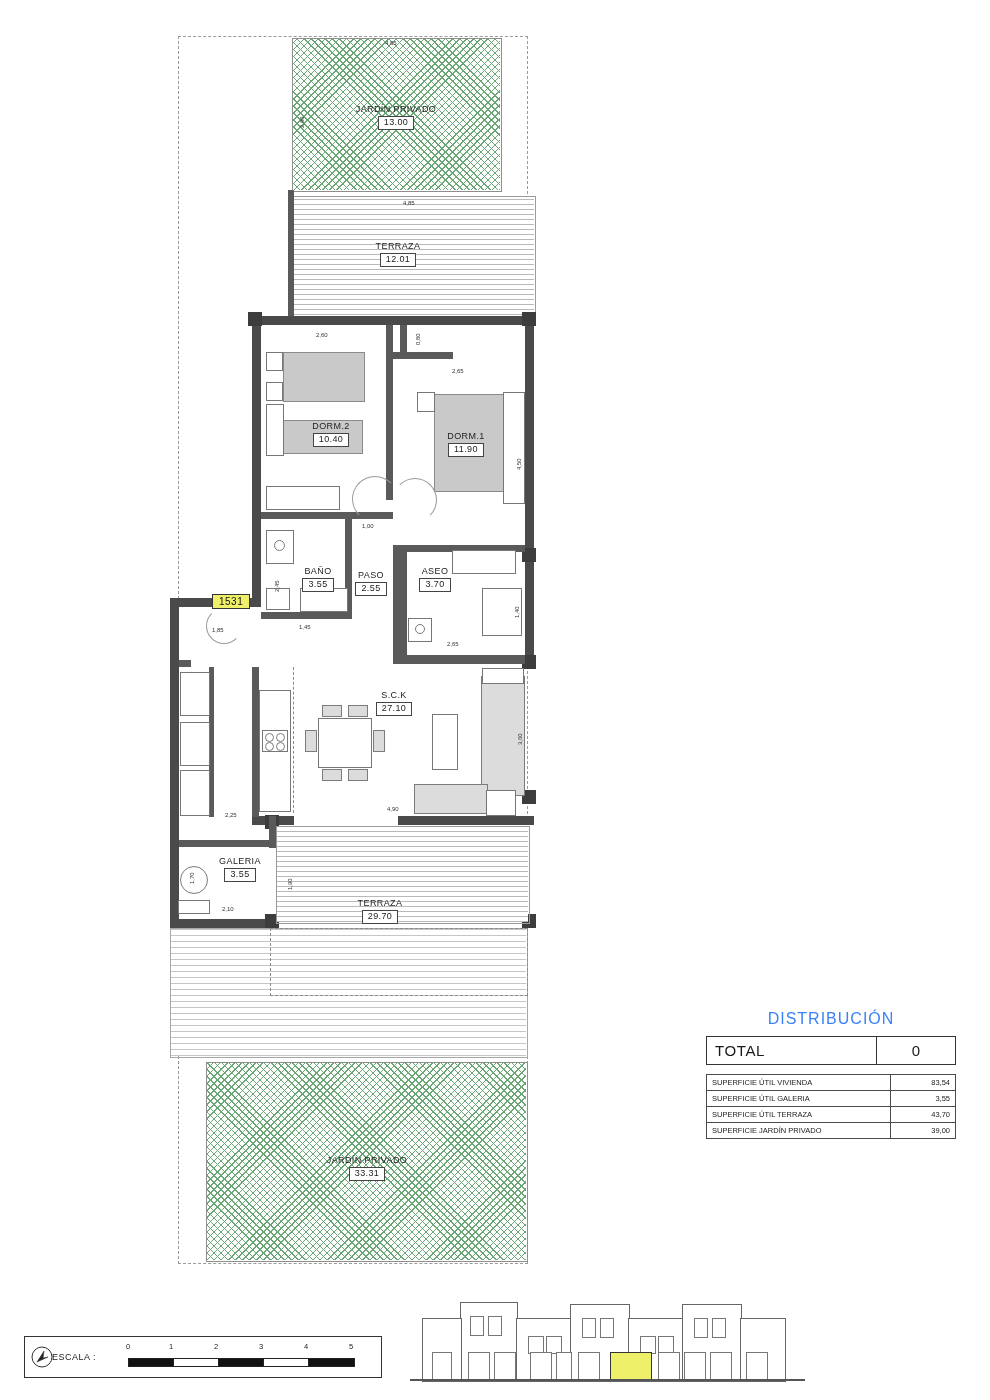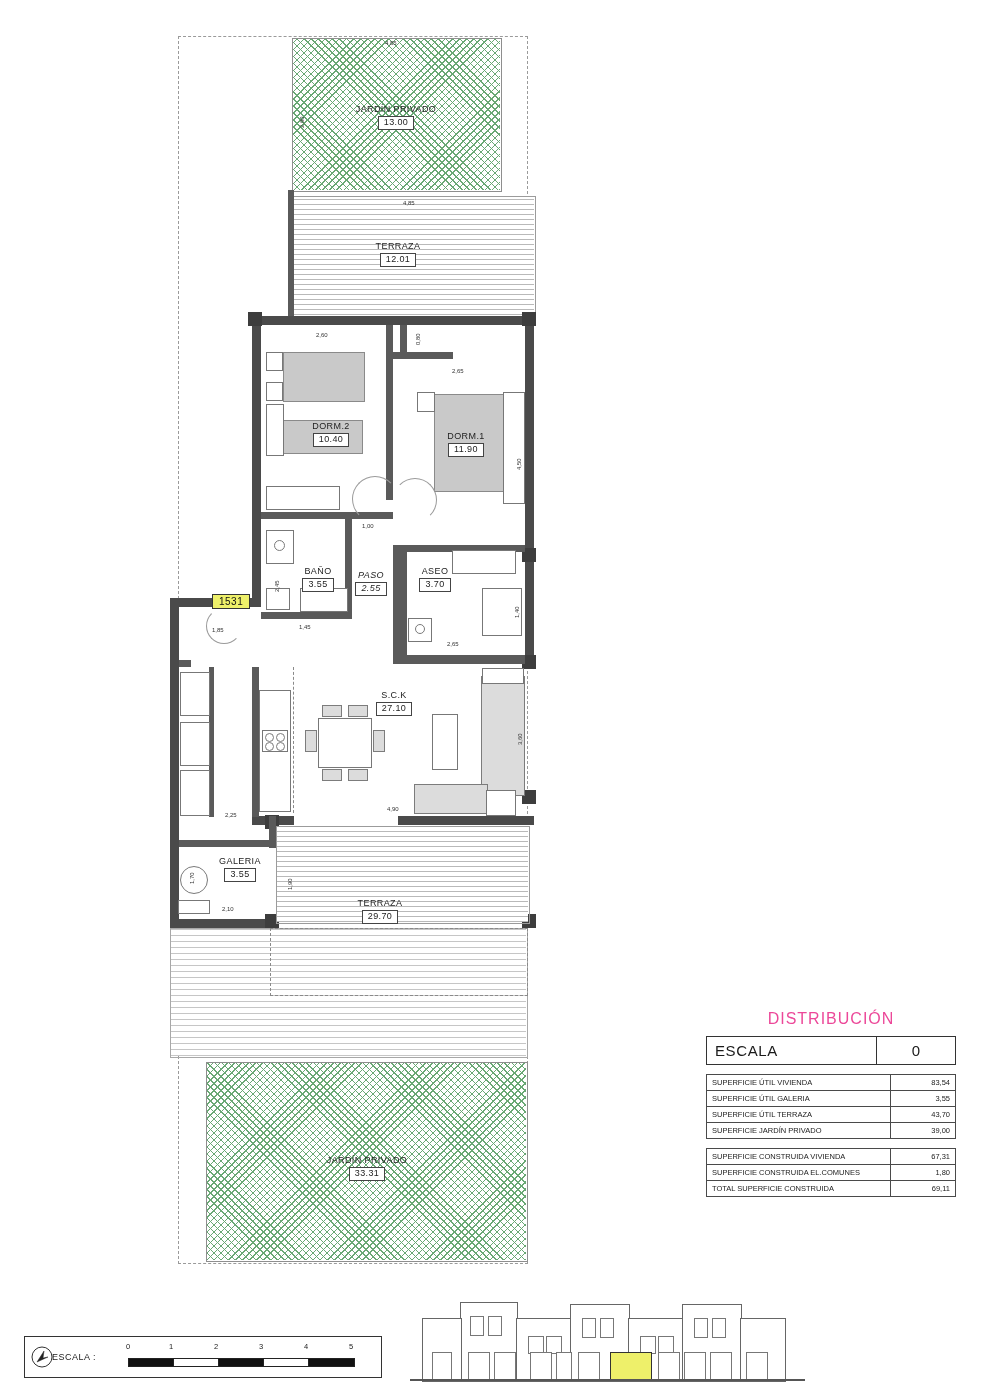--- a/index.html
+++ b/index.html
@@ -92,21 +92,21 @@
     color: #111;
   }
   
   .info { position: absolute; left: 706px; top: 1010px; width: 250px; }
   .info h2 {
     margin: 0 0 8px 0;
     font-size: 16px;
     font-weight: normal;
     letter-spacing: 1px;
     text-align: center;
-    color: #ec4899;
+    color: #3b82f6;
   }
   table.t { border-collapse: collapse; width: 250px; }
   table.t.top td { border: 1px solid #333; }
   table.t.top td.k { padding: 5px 8px; font-size: 15px; letter-spacing: .6px; }
   table.t.top td.v { padding: 5px 8px; font-size: 15px; text-align: center; width: 62px; }
   table.t.rows { margin-top: 9px; }
   table.t.rows td { border: 1px solid #4a4a4a; font-size: 7.5px; padding: 3px 5px; }
   table.t.rows td.v { text-align: right; width: 54px; }
   
   .scalebox {
@@ -224,21 +224,21 @@
   <div class="circ" style="left:274px;top:540px;width:9px;height:9px;"></div>
   <div class="furn" style="left:266px;top:588px;width:22px;height:20px;"></div>
   <div class="furn" style="left:300px;top:588px;width:46px;height:22px;"></div>
   <div class="room-label" style="left:292px;top:566px;width:52px;">
     <span class="nm">BAÑO</span>
     <span class="ar">3.55</span>
   </div>
   <div class="dim vert" style="left:274px;top:592px;">2,45</div>
   <div class="dim" style="left:299px;top:624px;">1,45</div>
 
-  <div class="room-label" style="left:350px;top:570px;width:42px;font-style:italic;">
+  <div class="room-label" style="left:350px;top:570px;width:42px;">
     <span class="nm">PASO</span>
     <span class="ar">2.55</span>
   </div>
   <div class="dim" style="left:362px;top:523px;">1,00</div>
   <div class="door-arc" style="left:352px;top:476px;width:44px;height:44px;border-color:#9a9a9a;border-right-color:transparent;border-bottom-color:transparent;"></div>
   <div class="door-arc" style="left:393px;top:478px;width:42px;height:42px;border-color:#9a9a9a;border-left-color:transparent;border-bottom-color:transparent;"></div>
   <div class="door-arc" style="left:206px;top:608px;width:34px;height:34px;border-color:#9a9a9a;border-top-color:transparent;border-right-color:transparent;"></div>
   <div class="dim" style="left:212px;top:627px;">1,85</div>
 
   <div class="furn" style="left:482px;top:588px;width:38px;height:46px;"></div>
@@ -311,21 +311,21 @@
     <span class="ar">33.31</span>
   </div>
 
 </div>
 
 <div class="info">
   <h2>DISTRIBUCIÓN</h2>
   <table class="t top">
     <tbody>
         <tr>
-      <td class="k">ESCALA</td>
+      <td class="k">TOTAL</td>
       <td class="v">0</td>
     </tr>
   </tbody>
     </table>
 
   <table class="t rows">
     <tbody>
         <tr>
       <td>SUPERFICIE ÚTIL VIVIENDA</td>
       <td class="v">83,54</td>
@@ -338,36 +338,20 @@
       <td>SUPERFICIE ÚTIL TERRAZA</td>
       <td class="v">43,70</td>
     </tr>
     <tr>
       <td>SUPERFICIE JARDÍN PRIVADO</td>
       <td class="v">39,00</td>
     </tr>
   </tbody>
     </table>
 
-  <table class="t rows">
-    <tbody>
-        <tr>
-      <td>SUPERFICIE CONSTRUIDA VIVIENDA</td>
-      <td class="v">67,31</td>
-    </tr>
-    <tr>
-      <td>SUPERFICIE CONSTRUIDA EL.COMUNES</td>
-      <td class="v">1,80</td>
-    </tr>
-    <tr>
-      <td>TOTAL SUPERFICIE CONSTRUIDA</td>
-      <td class="v">69,11</td>
-    </tr>
-  </tbody>
-    </table>
 </div>
 
 <div class="scalebox"></div>
 <svg class="compass" viewBox="0 0 24 24">
   <circle cx="12" cy="12" r="10" fill="none" stroke="#333" stroke-width="1"></circle>
   <path d="M7 17 L14 6 L13 13 L18 12 Z" fill="#222" stroke="#222" stroke-width="0.5"></path>
 </svg>
 <div class="scale-label">ESCALA :</div>
 
 <div class="sn" style="left:126px;">0</div>

